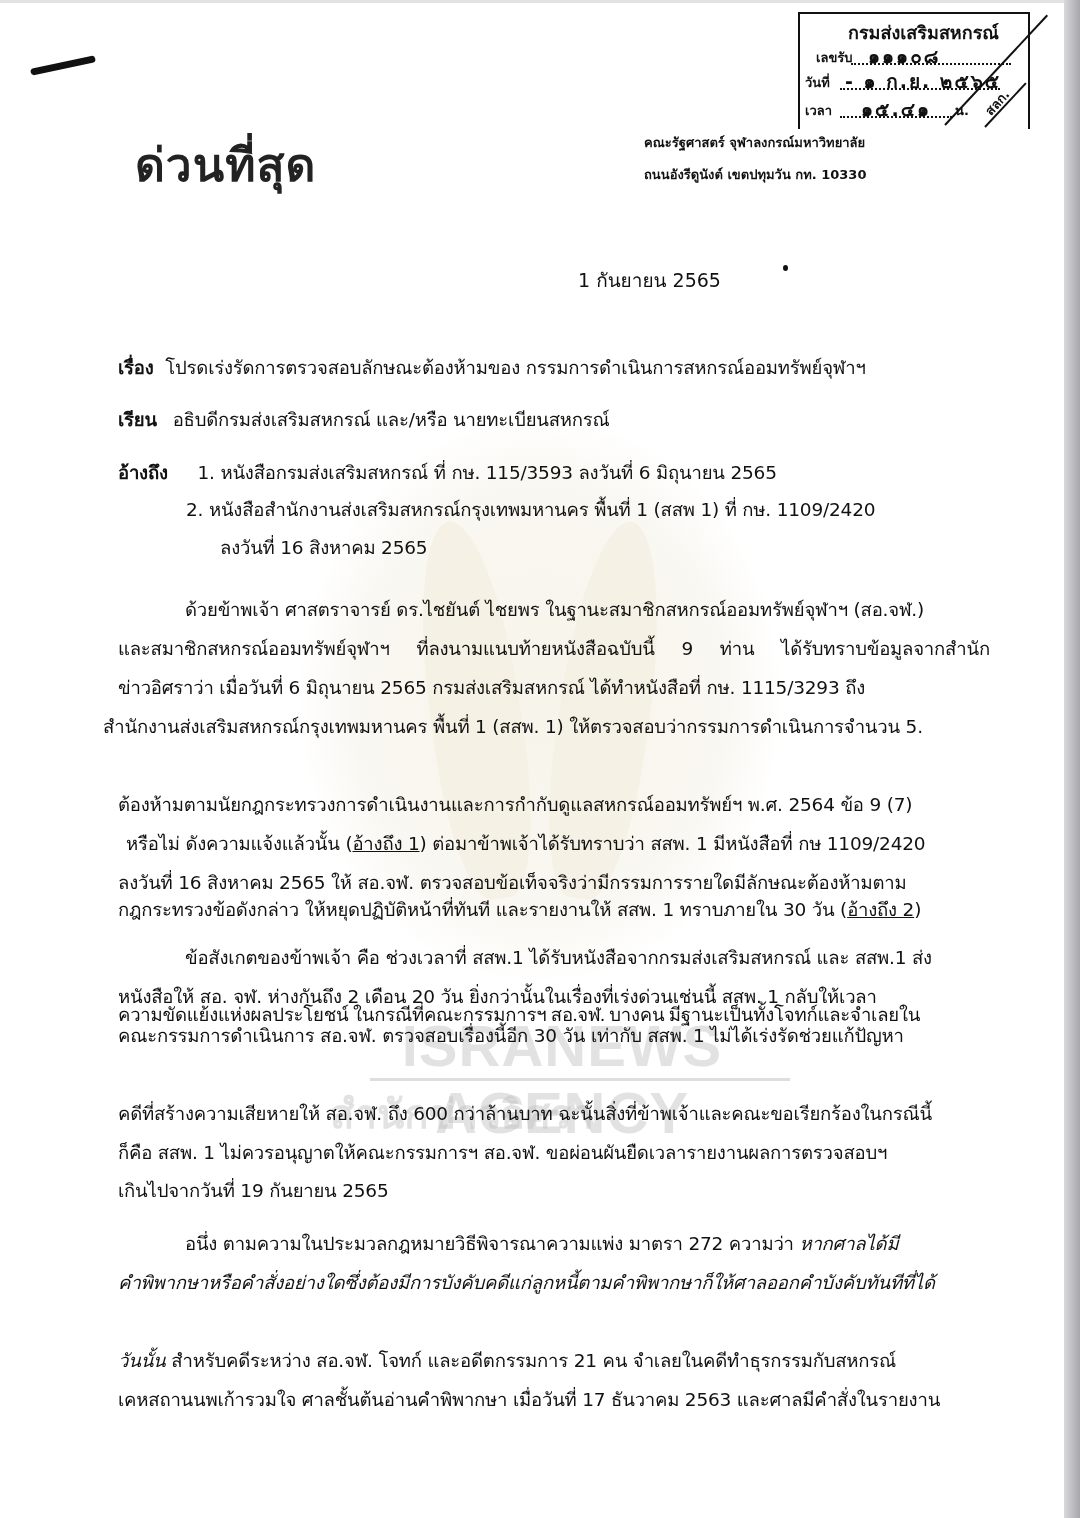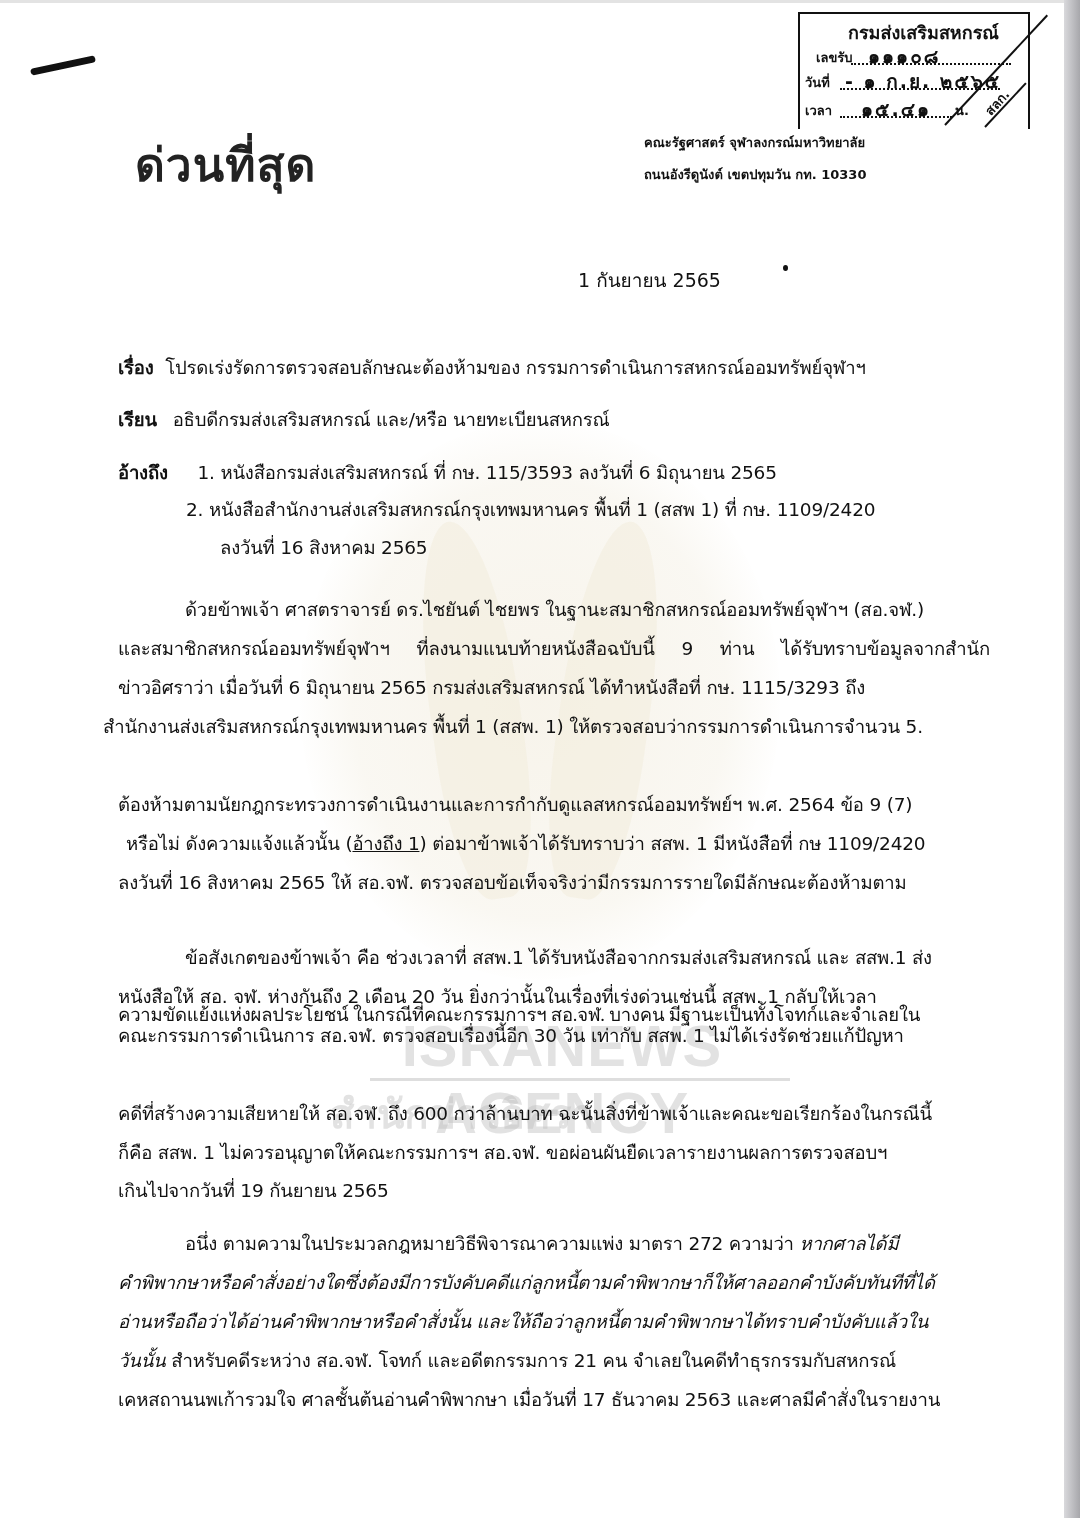--- a/index.html
+++ b/index.html
@@ -119,32 +119,34 @@
 
   <div class="line" style="left:185px; top:595px; width:805px;">ด้วยข้าพเจ้า ศาสตราจารย์ ดร.ไชยันต์ ไชยพร ในฐานะสมาชิกสหกรณ์ออมทรัพย์จุฬาฯ (สอ.จฬ.)</div>
   <div class="line justified" style="left:118px; top:634px; width:872px;">และสมาชิกสหกรณ์ออมทรัพย์จุฬาฯ ที่ลงนามแนบท้ายหนังสือฉบับนี้ 9 ท่าน ได้รับทราบข้อมูลจากสำนัก</div>
   <div class="line" style="left:118px; top:673px; width:872px;">ข่าวอิศราว่า เมื่อวันที่ 6 มิถุนายน 2565 กรมส่งเสริมสหกรณ์ ได้ทำหนังสือที่ กษ. 1115/3293 ถึง</div>
   <div class="line" style="left:103px; top:712px; width:872px;">สำนักงานส่งเสริมสหกรณ์กรุงเทพมหานคร พื้นที่ 1 (สสพ. 1) ให้ตรวจสอบว่ากรรมการดำเนินการจำนวน 5.</div>
   <div class="line" style="left:118px; top:790px; width:872px;">ต้องห้ามตามนัยกฎกระทรวงการดำเนินงานและการกำกับดูแลสหกรณ์ออมทรัพย์ฯ พ.ศ. 2564 ข้อ 9 (7)</div>
   <div class="line" style="left:118px; top:829px;margin-left:8px;">
     <span>หรือไม่ ดังความแจ้งแล้วนั้น (</span><span class="u">อ้างถึง 1</span><span>) ต่อมาข้าพเจ้าได้รับทราบว่า สสพ. 1 มีหนังสือที่ กษ 1109/2420</span>
   </div>
   <div class="line" style="left:118px; top:868px;">ลงวันที่ 16 สิงหาคม 2565 ให้ สอ.จฬ. ตรวจสอบข้อเท็จจริงว่ามีกรรมการรายใดมีลักษณะต้องห้ามตาม</div>
+  <div class="line" style="left:118px; top:895px;">
+    <span>กฎกระทรวงข้อดังกล่าว ให้หยุดปฏิบัติหน้าที่ทันที และรายงานให้ สสพ. 1 ทราบภายใน 30 วัน (</span><span class="u">อ้างถึง 2</span><span>)</span>
+  </div>
 
   <div class="line" style="left:185px; top:943px;">ข้อสังเกตของข้าพเจ้า คือ ช่วงเวลาที่ สสพ.1 ได้รับหนังสือจากกรมส่งเสริมสหกรณ์ และ สสพ.1 ส่ง</div>
   <div class="line" style="left:118px; top:982px;">หนังสือให้ สอ. จฬ. ห่างกันถึง 2 เดือน 20 วัน ยิ่งกว่านั้นในเรื่องที่เร่งด่วนเช่นนี้ สสพ. 1 กลับให้เวลา</div>
   <div class="line" style="left:118px; top:1021px;">คณะกรรมการดำเนินการ สอ.จฬ. ตรวจสอบเรื่องนี้อีก 30 วัน เท่ากับ สสพ. 1 ไม่ได้เร่งรัดช่วยแก้ปัญหา</div>
   <div class="line" style="left:118px; top:1000px;font-family:Liberation Serif, serif;">ความขัดแย้งแห่งผลประโยชน์ ในกรณีที่คณะกรรมการฯ สอ.จฬ. บางคน มีฐานะเป็นทั้งโจทก์และจำเลยใน</div>
   <div class="line" style="left:118px; top:1099px;">คดีที่สร้างความเสียหายให้ สอ.จฬ. ถึง 600 กว่าล้านบาท ฉะนั้นสิ่งที่ข้าพเจ้าและคณะขอเรียกร้องในกรณีนี้</div>
   <div class="line" style="left:118px; top:1138px;">ก็คือ สสพ. 1 ไม่ควรอนุญาตให้คณะกรรมการฯ สอ.จฬ. ขอผ่อนผันยืดเวลารายงานผลการตรวจสอบฯ</div>
   <div class="line" style="left:118px; top:1176px;">เกินไปจากวันที่ 19 กันยายน 2565</div>
 
   <div class="line" style="left:185px; top:1229px;">
     <span>อนึ่ง ตามความในประมวลกฎหมายวิธีพิจารณาความแพ่ง มาตรา 272 ความว่า </span><span class="it">หากศาลได้มี</span>
   </div>
   <div class="line it" style="left:118px; top:1268px;">คำพิพากษาหรือคำสั่งอย่างใดซึ่งต้องมีการบังคับคดีแก่ลูกหนี้ตามคำพิพากษาก็ให้ศาลออกคำบังคับทันทีที่ได้</div>
-  <div class="line it" style="left:118px; top:1307px;">อ่านหรือถือว่าได้อ่านคำพิพากษาหรือคำสั่งนั้น และให้ถือว่าลูกหนี้ตามคำพิพากษาได้ทราบคำบังคับแล้วใน</div>
   <div class="line" style="left:118px; top:1346px;">
     <span class="it">วันนั้น</span><span> สำหรับคดีระหว่าง สอ.จฬ. โจทก์ และอดีตกรรมการ 21 คน จำเลยในคดีทำธุรกรรมกับสหกรณ์</span>
   </div>
   <div class="line" style="left:118px; top:1385px;">เคหสถานนพเก้ารวมใจ ศาลชั้นต้นอ่านคำพิพากษา เมื่อวันที่ 17 ธันวาคม 2563 และศาลมีคำสั่งในรายงาน</div>
 </div>
 <div class="page-edge"></div>
 
 </body></html>

